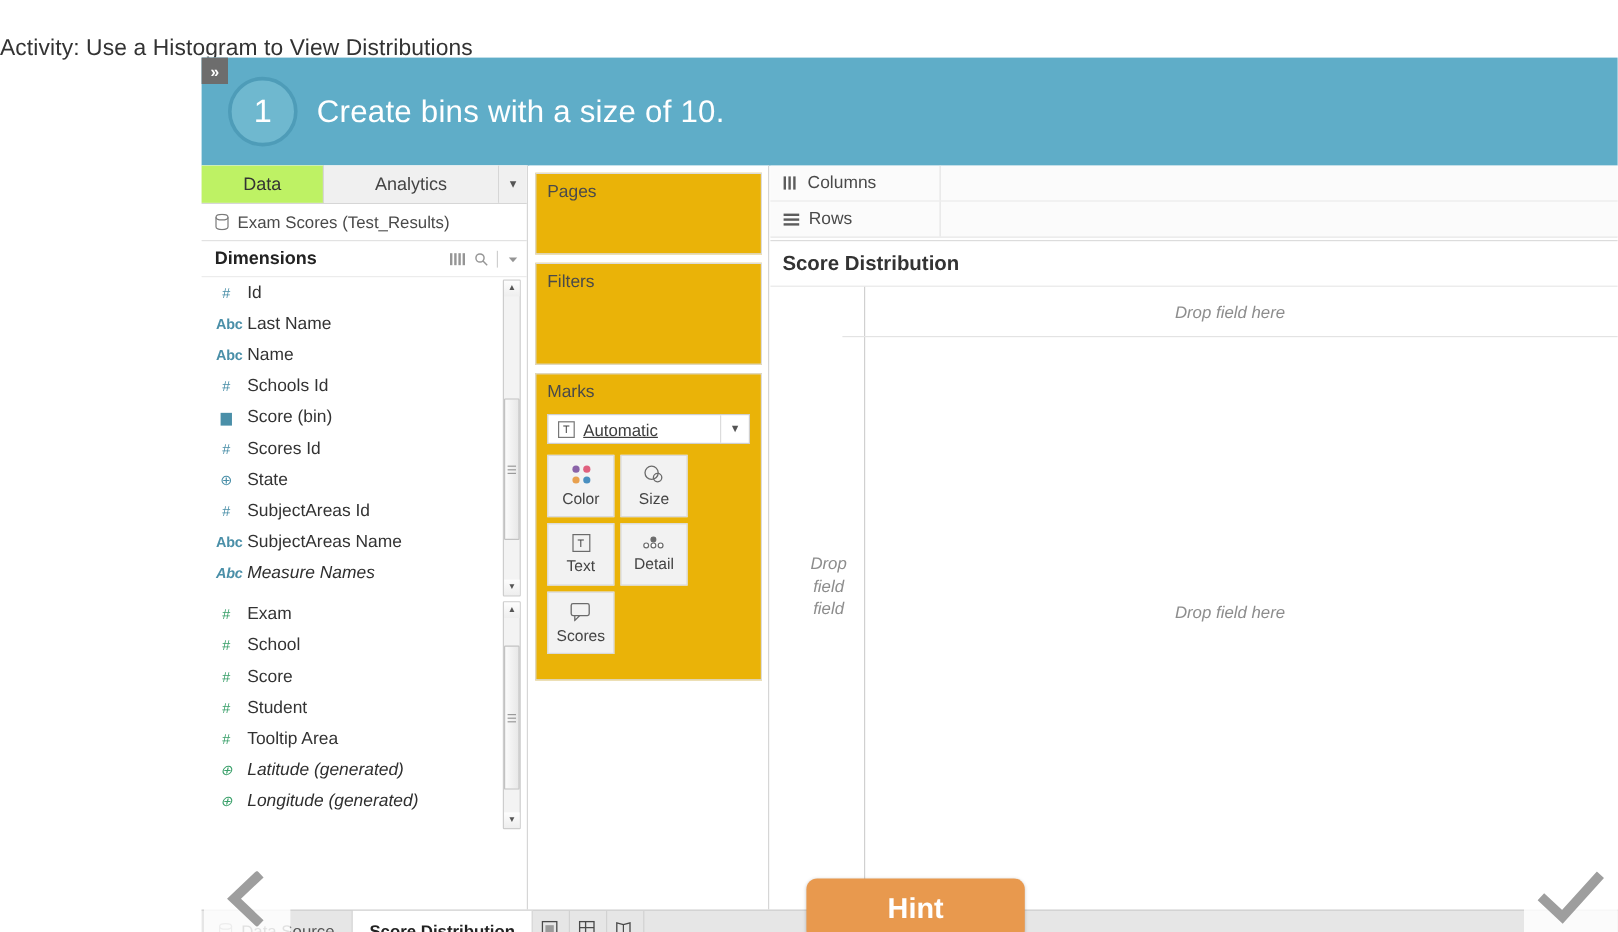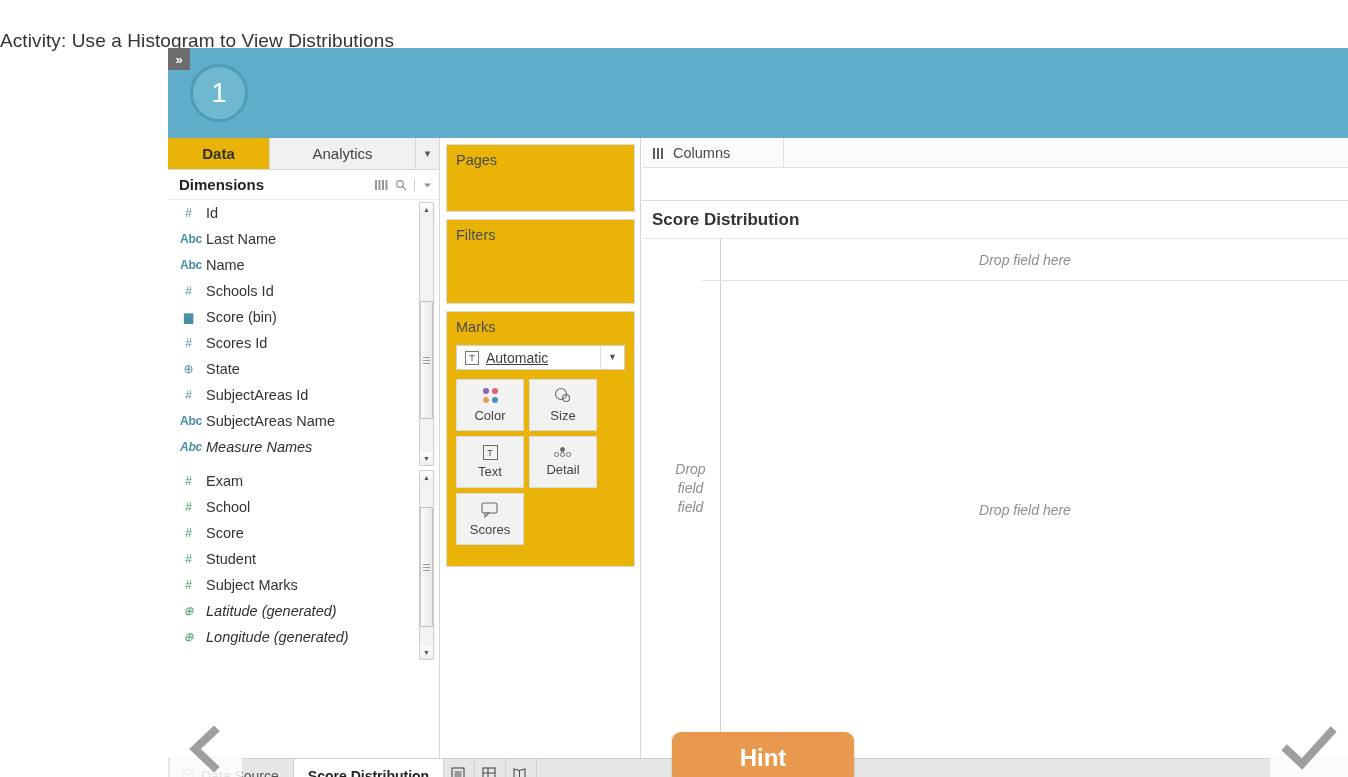--- a/index.html
+++ b/index.html
@@ -58,21 +58,21 @@
   #pane-tabs {
     display: flex; height: 32px;
     border-bottom: 1px solid #d6d6d6;
     background: #f5f5f5;
   }
   .pane-tab {
     display: flex; align-items: center; justify-content: center;
     font-size: 15px; color: #333; cursor: pointer;
     border-right: 1px solid #d6d6d6;
   }
-  .pane-tab.active { background: #eab308; font-weight: bold; width: 102px; }
+  .pane-tab.active { background: #bef264; font-weight: normal; width: 102px; }
   .pane-tab.inactive { background: #f0f0f0; width: 146px; color: #444; }
   #pane-tab-menu {
     flex: 1; display: flex; align-items: center; justify-content: center;
     background: #f0f0f0; font-size: 11px; color: #555; cursor: pointer;
   }
 
   #datasource-row {
     display: flex; align-items: center; gap: 7px;
     height: 31px; padding-left: 11px;
     border-bottom: 1px solid #e2e2e2;
@@ -153,21 +153,21 @@
     display: flex; align-items: center; justify-content: center;
   }
   #marks-select .lbl { flex: 1; text-decoration: underline; }
   #marks-select .caret {
     width: 24px; text-align: center; font-size: 9px;
     color: #555; border-left: 1px solid #dcdcdc; line-height: 23px;
   }
 
   #marks-buttons { margin-top: 9px; display: flex; flex-wrap: wrap; gap: 5px; }
   .mark-btn {
-    width: 68px; height: 52px; background: #f2f2f2;
+    width: 56px; height: 52px; background: #f2f2f2;
     border: 1px solid #dadada; cursor: pointer;
     display: flex; flex-direction: column;
     align-items: center; justify-content: center; gap: 4px;
   }
   .mark-btn .mlabel { font-size: 13px; color: #444; }
   .dots4 { width: 17px; height: 17px; position: relative; }
   .dots4 i { position: absolute; width: 6px; height: 6px; border-radius: 50%; }
   .dots-sm { width: 20px; height: 11px; position: relative; }
   .dots-sm i {
     position: absolute; width: 5px; height: 5px; border-radius: 50%;
@@ -267,29 +267,37 @@
 </head>
 <body>
 
 <div id="activity-title">Activity: Use a Histogram to View Distributions</div>
 
 <div id="app-frame">
 
   <div id="banner">
     <div id="banner-collapse">»</div>
     <div id="step-circle">1</div>
+    <div id="step-text">Create bins with a size of 10.</div>
   </div>
 
   <div id="data-pane">
     <div id="pane-tabs">
       <div class="pane-tab active">Data</div>
       <div class="pane-tab inactive">Analytics</div>
       <div id="pane-tab-menu">▾</div>
     </div>
 
+    <div id="datasource-row">
+      <svg class="cyl-icon" viewBox="0 0 12 14">
+        <ellipse cx="6" cy="3" rx="5" ry="2.3" fill="none" stroke="#7a7a7a" stroke-width="1"></ellipse>
+        <path d="M1 3 L1 11 A5 2.3 0 0 0 11 11 L11 3" fill="none" stroke="#7a7a7a" stroke-width="1"></path>
+      </svg>
+      <span>Exam Scores (Test_Results)</span>
+    </div>
 
     <div class="section-head">
       <span>Dimensions</span>
       <span class="spacer"></span>
       <svg class="head-icon" width="13" height="12" viewBox="0 0 13 12">
         <g fill="#555">
             <rect x="0" y="1" width="2" height="10"></rect>
             <rect x="3.5" y="1" width="2" height="10"></rect>
             <rect x="7" y="1" width="2" height="10"></rect>
             <rect x="10.5" y="1" width="2" height="10"></rect>
@@ -372,21 +380,21 @@
         <div class="field-row mea">
           <span class="ficon">#</span>
           <span>Score</span>
         </div>
         <div class="field-row mea">
           <span class="ficon">#</span>
           <span>Student</span>
         </div>
         <div class="field-row mea">
           <span class="ficon">#</span>
-          <span>Subject Marks</span>
+          <span>Tooltip Area</span>
         </div>
         <div class="field-row mea gen">
           <span class="ficon">⊕</span>
           <span>Latitude (generated)</span>
         </div>
         <div class="field-row mea gen">
           <span class="ficon">⊕</span>
           <span>Longitude (generated)</span>
         </div>
       <div class="vscroll" style="top:2px;height:190px">
@@ -462,20 +470,31 @@
 
       </div>
     </div>
   </div>
 
   <div id="shelves">
     <div class="shelf">
       <div class="shelf-label">
         <span class="ic-cols"><i></i><i></i><i></i></span>
         <span>Columns</span>
+      </div>
+      <div class="shelf-drop"></div>
+    </div>
+    <div class="shelf">
+      <div class="shelf-label">
+        <span class="ic-rows">
+            <i></i>
+            <i></i>
+            <i></i>
+          </span>
+        <span>Rows</span>
       </div>
       <div class="shelf-drop"></div>
     </div>
   </div>
 
   <div id="viz">
     <div id="viz-title">Score Distribution</div>
     <div id="viz-grid">
       <div id="row-gutter">
         <div id="row-drop">

